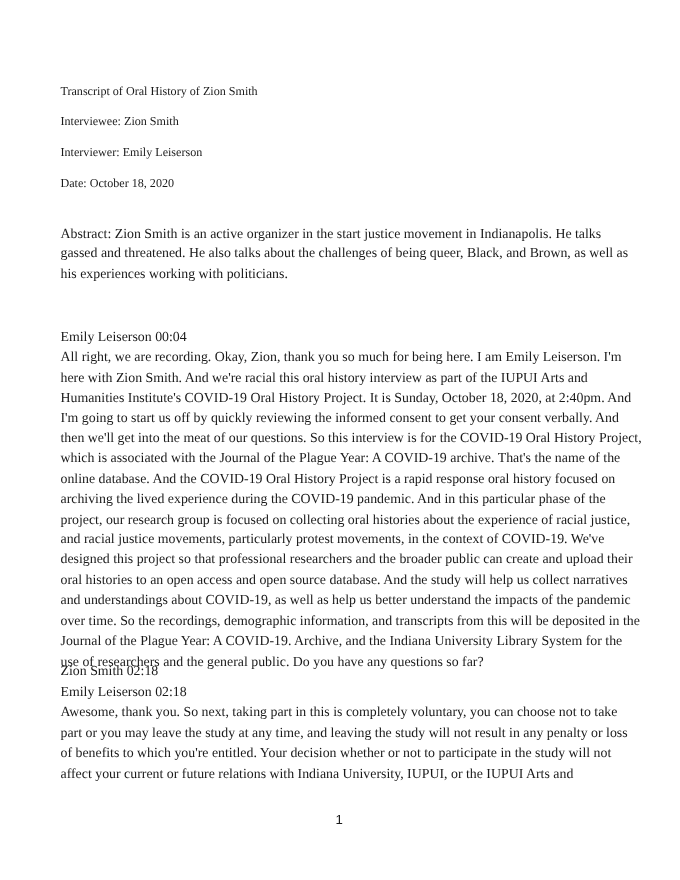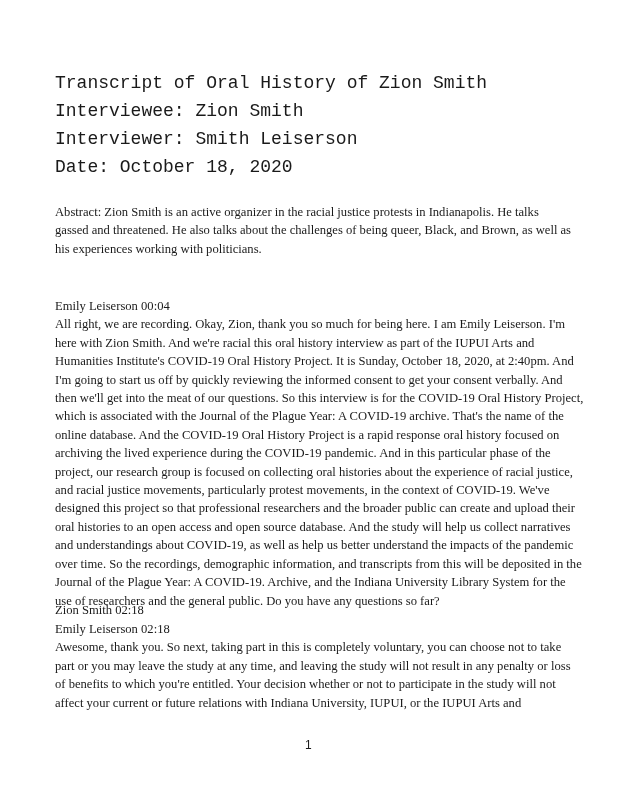--- a/index.html
+++ b/index.html
@@ -1,34 +1,34 @@
 <!DOCTYPE html>
 <html><head>
 <meta charset="utf-8">
 <style>
   html, body { margin:0; padding:0; background:#ffffff; }
   body { width:618px; height:800px; position:relative; overflow:hidden;
          font-family:"Liberation Serif", "DejaVu Serif", serif; color:#1a1a1a; }
   .page { position:absolute; left:0; top:0; width:618px; height:800px; }
-  .line { position:absolute; left:55px; font-size:18px; line-height:18.4px; white-space:nowrap;font-family:Liberation Mono, monospace; }
+  .line { position:absolute; left:55px; font-size:11px; line-height:18.4px; white-space:nowrap; }
   .block { position:absolute; left:55px; width:540px; font-size:12.6px; line-height:18.4px; }
   .block p { margin:0; white-space:nowrap; }
   .pagenum { position:absolute; left:305px; top:738px; font-family:"Liberation Sans", sans-serif; font-size:12px; }
 </style>
 </head>
 <body>
 
 <div class="page">
   <div class="line" style="top:74px">Transcript of Oral History of Zion Smith</div>
   <div class="line" style="top:102px">Interviewee: Zion Smith</div>
-  <div class="line" style="top:130px">Interviewer: Smith Leiserson</div>
+  <div class="line" style="top:130px">Interviewer: Emily Leiserson</div>
   <div class="line" style="top:158px">Date: October 18, 2020</div>
 
   <div class="block" style="top:203px">
-    <p>Abstract: Zion Smith is an active organizer in the racial justice protests in Indianapolis. He talks</p>
+    <p>Abstract: Zion Smith is an active organizer in the start justice movement in Indianapolis. He talks</p>
     <p>gassed and threatened. He also talks about the challenges of being queer, Black, and Brown, as well as</p>
     <p>his experiences working with politicians.</p>
   </div>
 
   <div class="block" style="top:297px">
     <p>Emily Leiserson  00:04</p>
     <p>All right, we are recording. Okay, Zion, thank you so much for being here. I am Emily Leiserson. I'm</p>
     <p>here with Zion Smith. And we're racial this oral history interview as part of the IUPUI Arts and</p>
     <p>Humanities Institute's COVID-19 Oral History Project. It is Sunday, October 18, 2020, at 2:40pm. And</p>
     <p>I'm going to start us off by quickly reviewing the informed consent to get your consent verbally. And</p>

